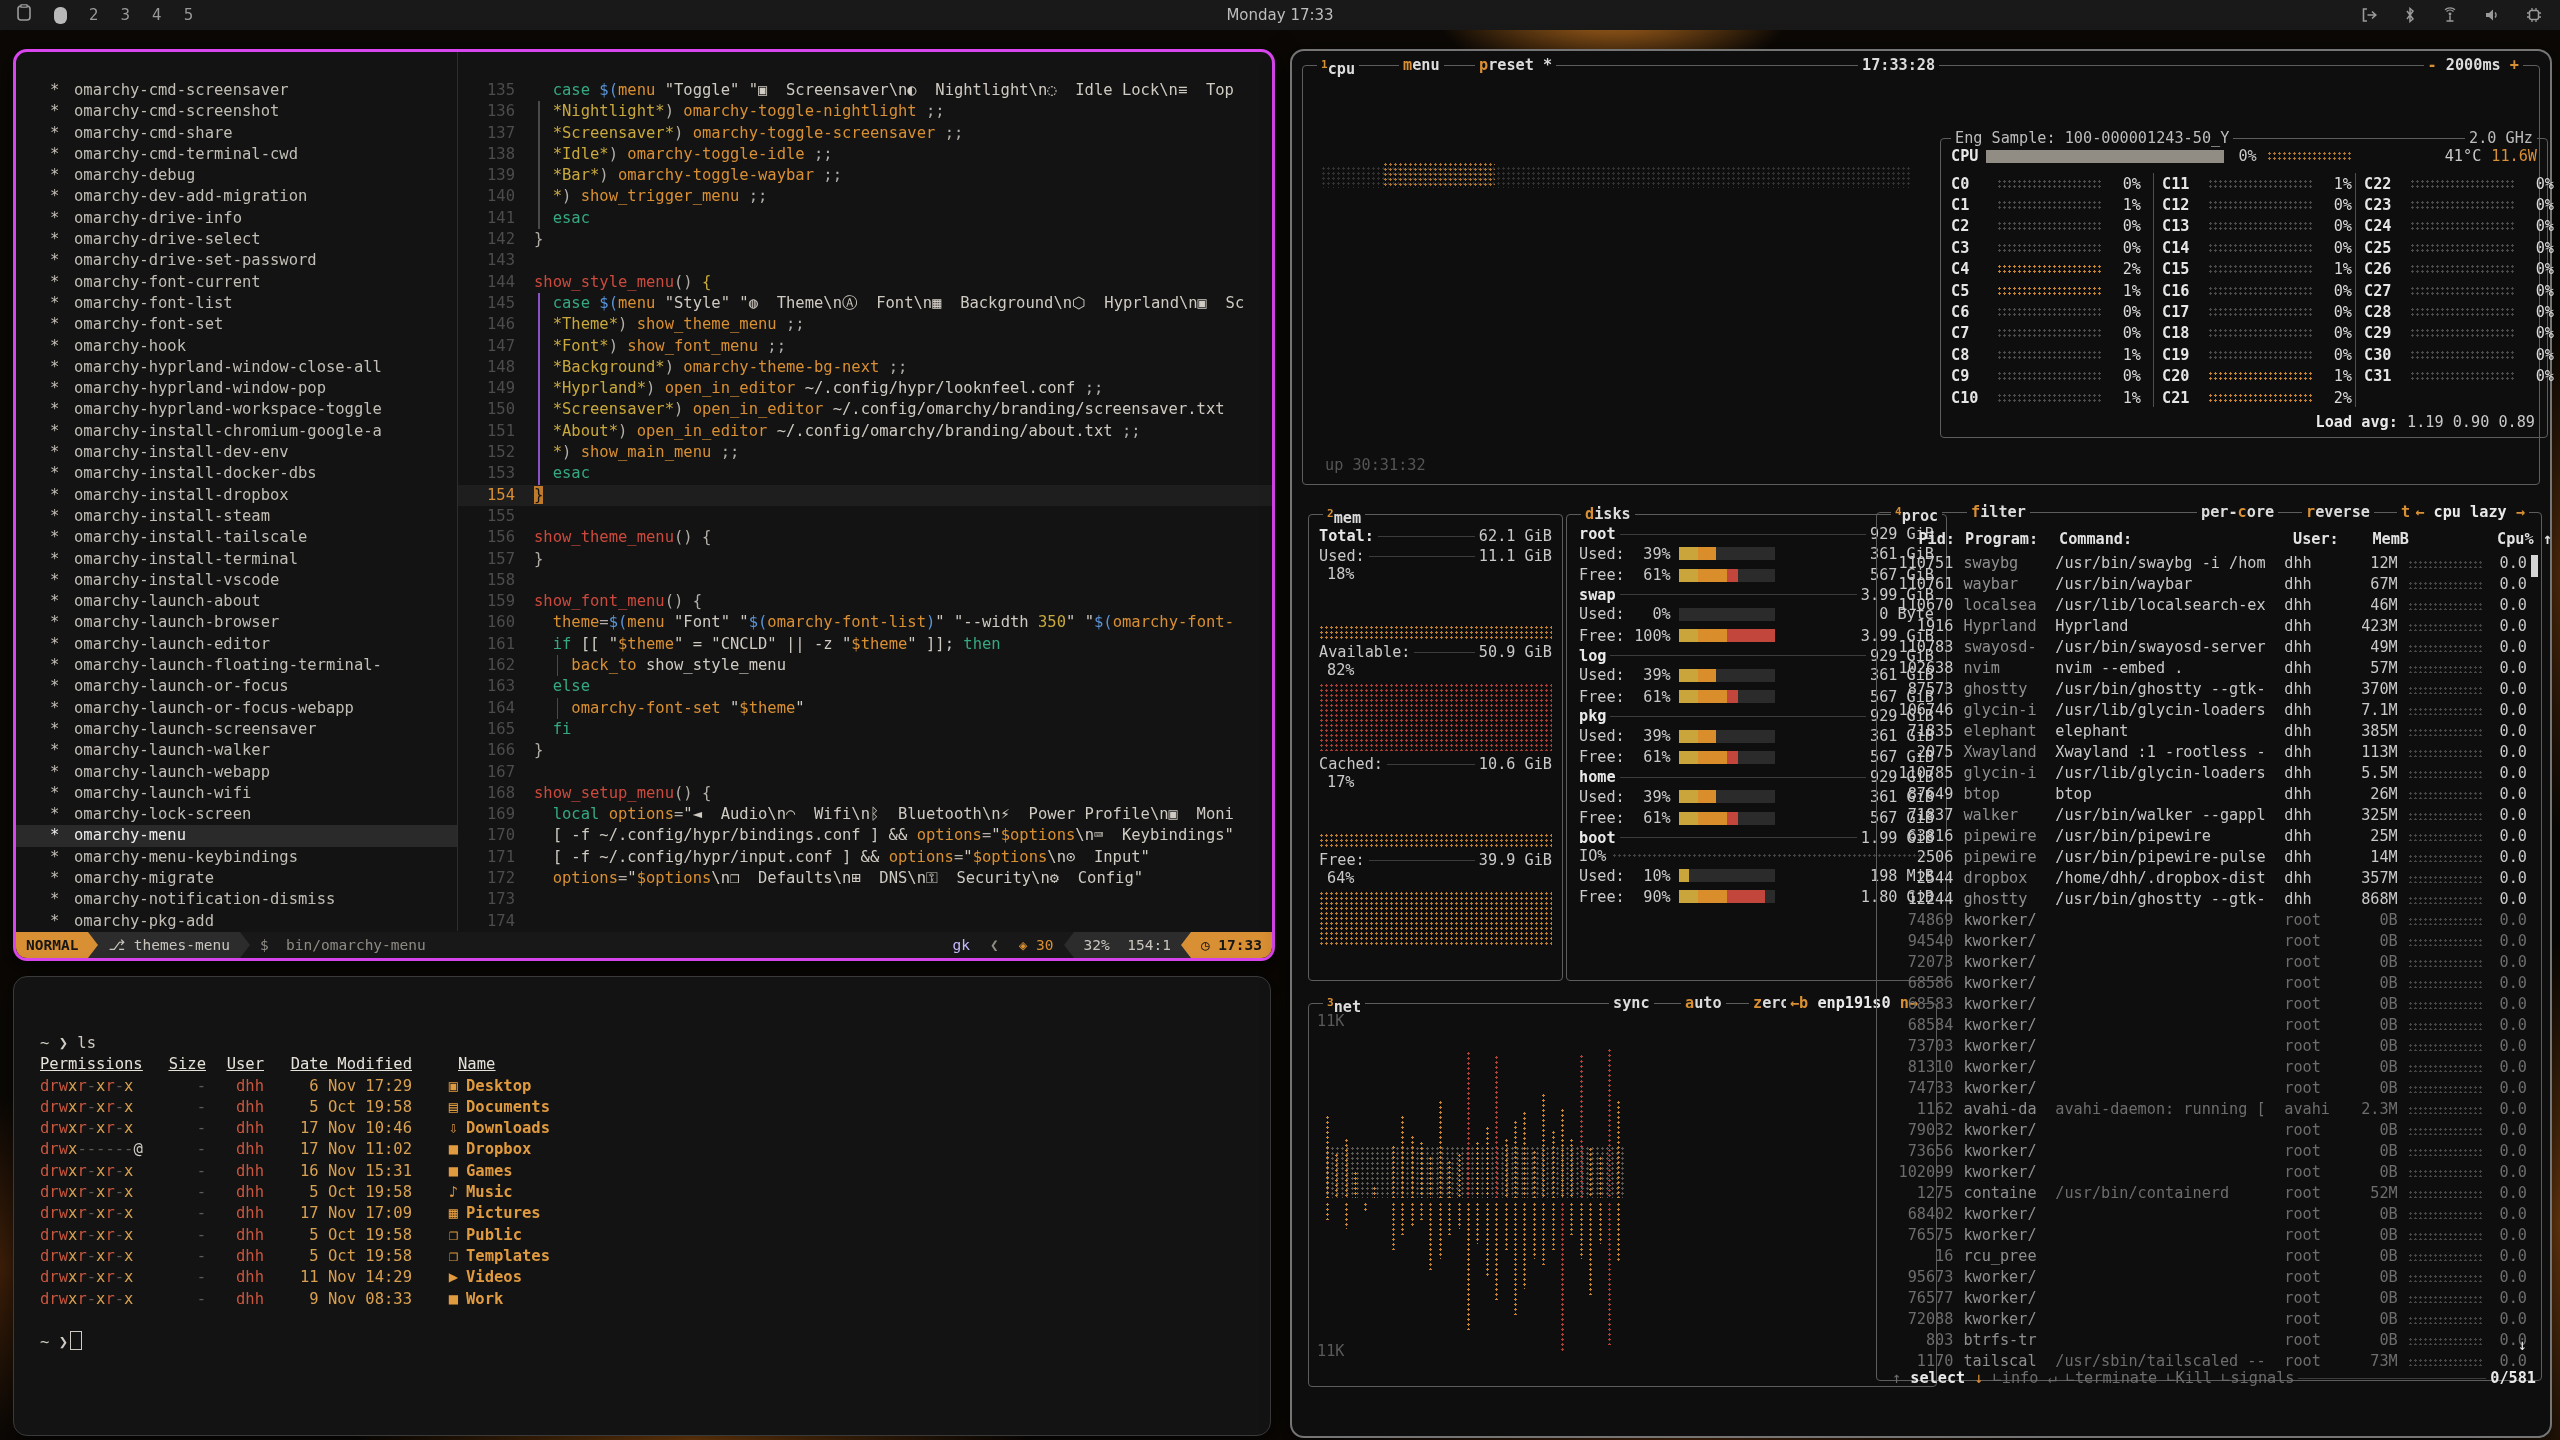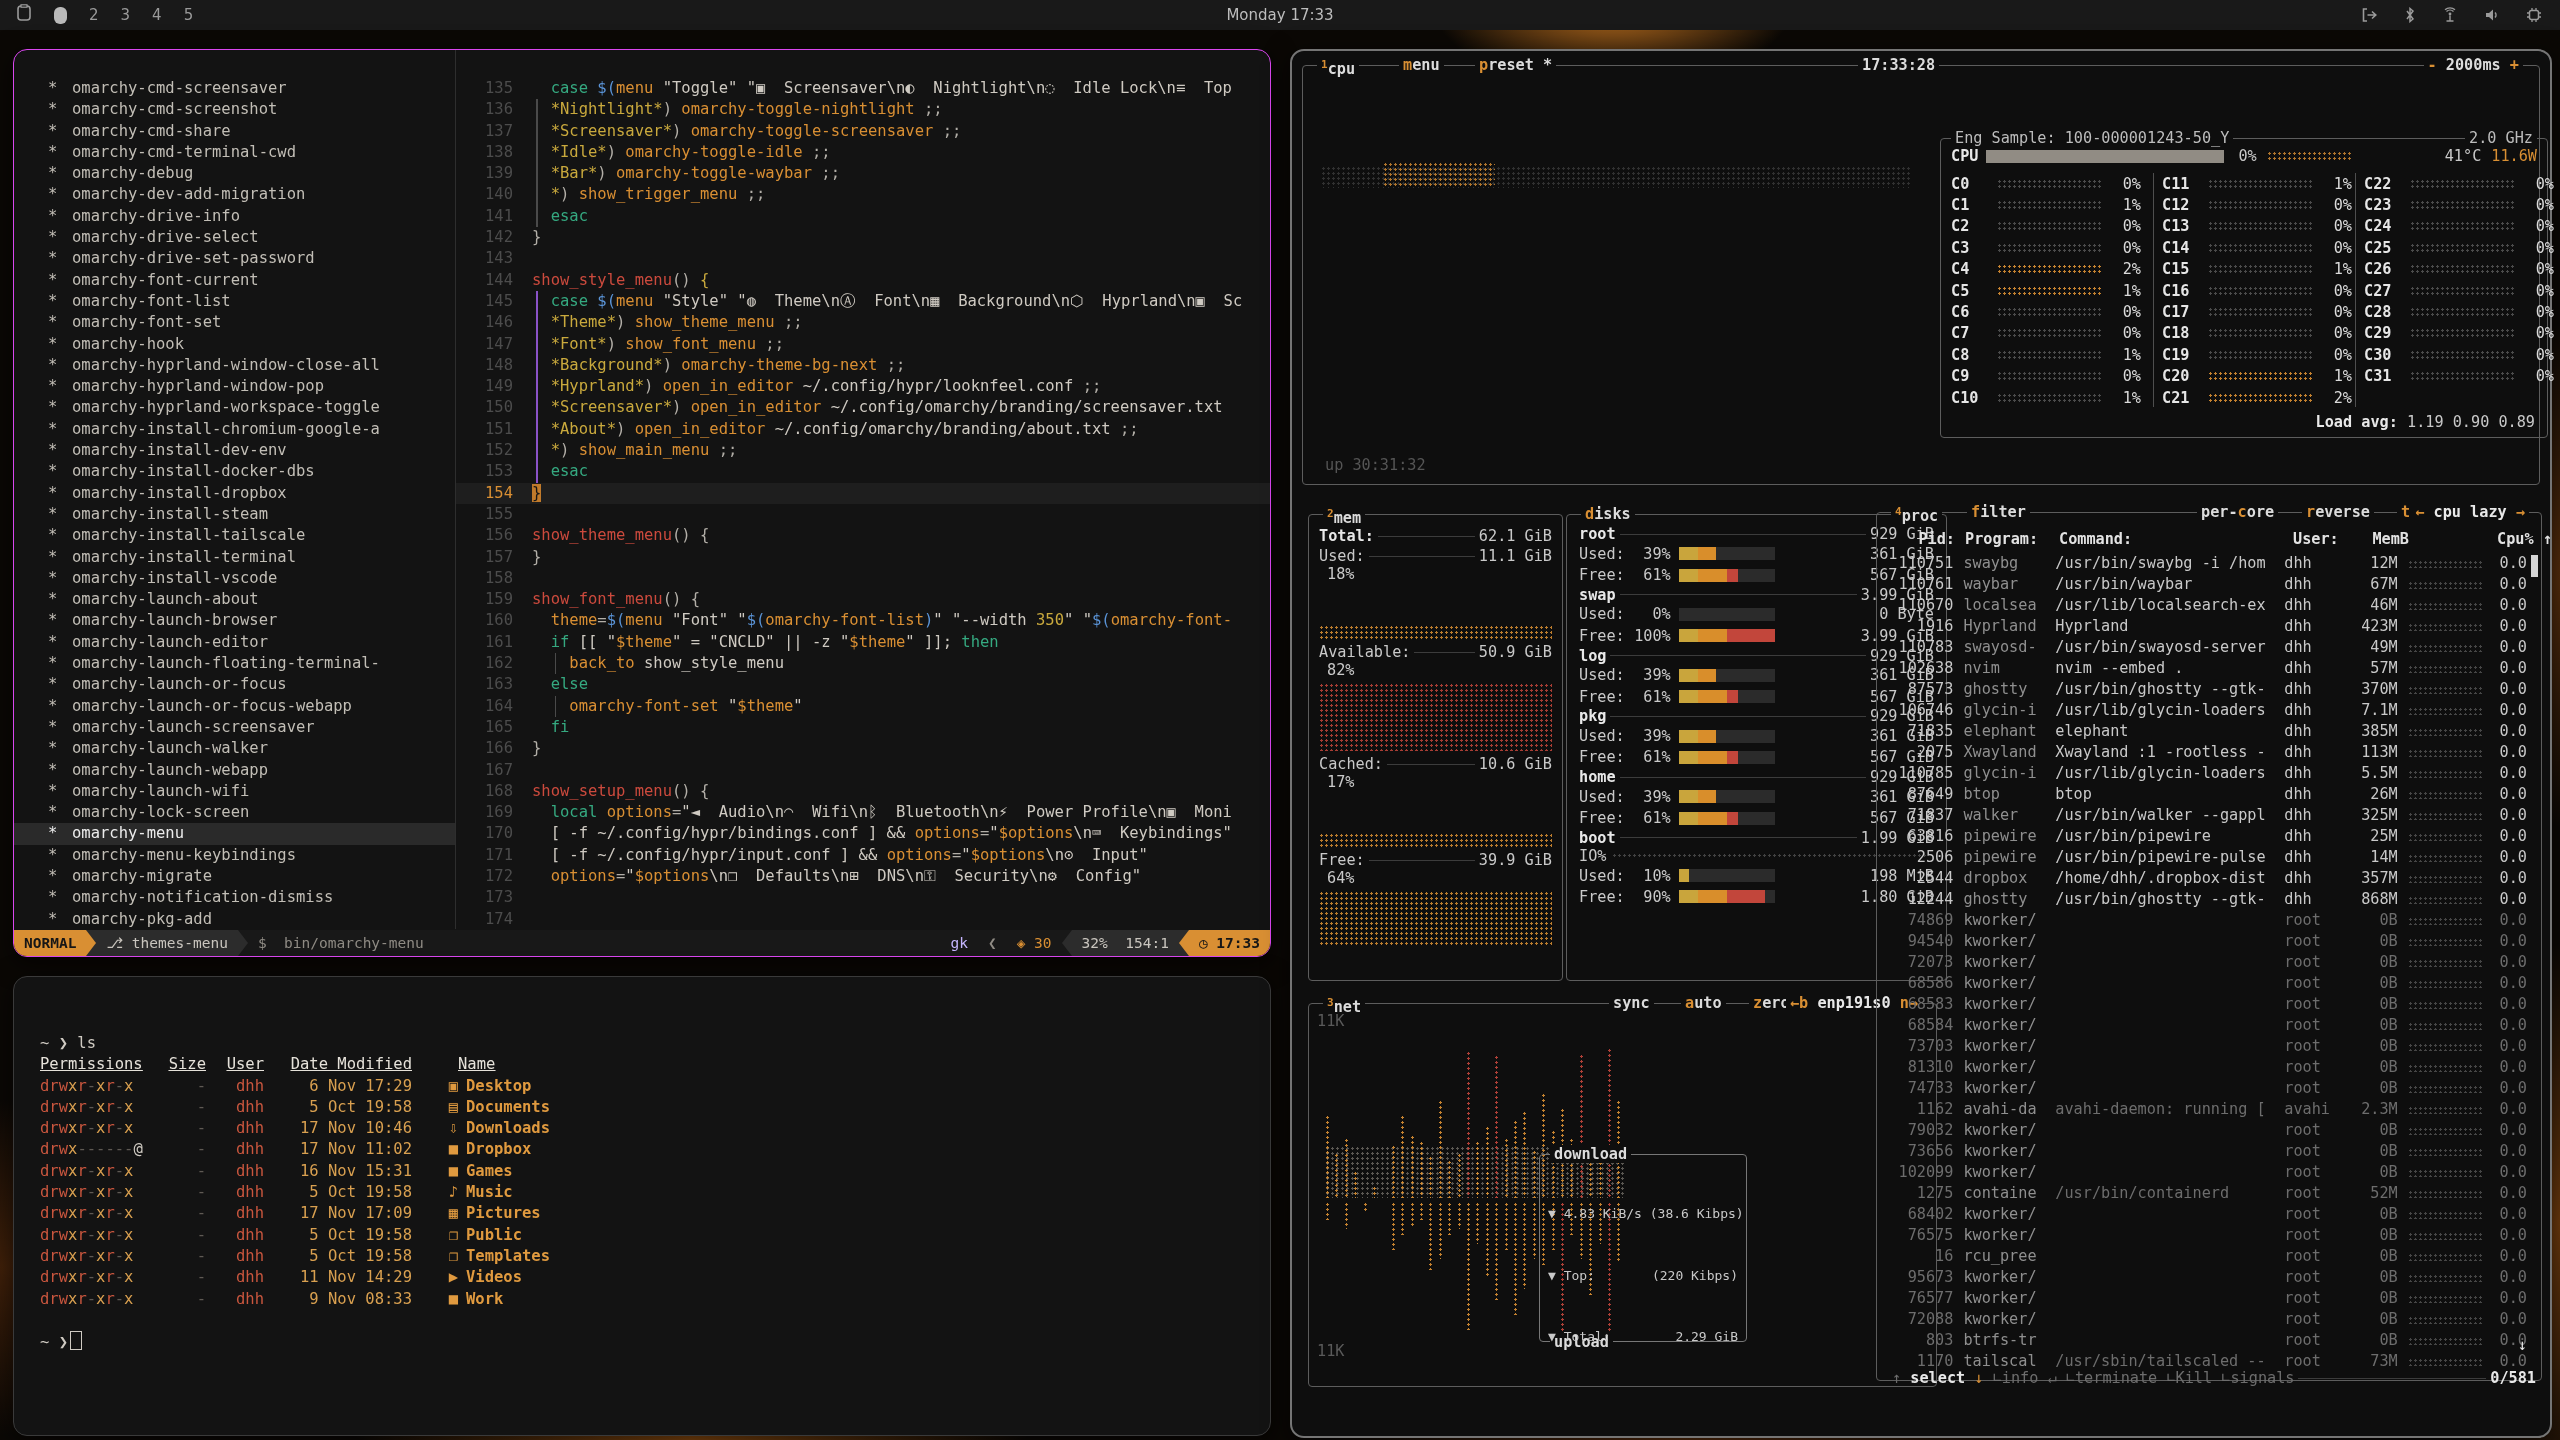--- a/index.html
+++ b/index.html
@@ -20,21 +20,21 @@
        display:flex;align-items:center;color:#9a9a9a;font-family:"DejaVu Sans",sans-serif;}
   #ws{display:flex;align-items:center;gap:22px;padding-left:16px;font-size:15px;}
   .ws-num{cursor:default;}
   .ws-active{width:13px;height:17px;background:#b9b9b9;border-radius:6px;}
   #bar-clock{position:absolute;left:0;right:0;text-align:center;color:#bdbdbd;font-size:15px;}
   #tray{margin-left:auto;display:flex;align-items:center;gap:26px;padding-right:18px;}
   #tray svg{display:block;}
   
   .win{position:absolute;background:#141414;border-radius:14px;box-shadow:0 6px 26px rgba(0,0,0,.6);}
   
-  #vim{left:13px;top:49px;width:1256px;height:906px;border:1px solid #d946ef;background:#131313;overflow:hidden;}
+  #vim{left:13px;top:49px;width:1256px;height:906px;border:3px solid #d946ef;background:#131313;overflow:hidden;}
   #file-col{position:absolute;left:0;top:28px;width:441px;}
   .frow{position:relative;height:21.3px;line-height:21.3px;font-size:15.5px;color:#c2beb6;
         padding-left:34px;white-space:pre;}
   .frow .star{display:inline-block;width:24px;}
   .frow.active{background:#2a2a2a;color:#ececec;}
   #vsep{position:absolute;left:441px;top:0;bottom:27px;width:1px;background:#2e2e2e;}
   #lnums{position:absolute;left:441px;top:28px;width:58px;text-align:right;}
   .ln{height:21.3px;line-height:21.3px;font-size:15.5px;color:#4c4c4c;}
   .ln.cur{color:#d98f33;}
   #code{position:absolute;left:518px;top:28px;right:0;}
@@ -486,33 +486,20 @@
         <div class="netbar dots" style="--dc: #d98f33; left: 216.2px; top: 174px; height: 63px; opacity: 0.9;"></div>
         <div class="netbar dots" style="--dc: #d98f33; left: 225.6px; top: 174px; height: 48px; opacity: 0.9;"></div>
         <div class="netbar dots" style="--dc: #c2463b; left: 235px; top: 174px; height: 150px; opacity: 0.9;"></div>
         <div class="netbar dots" style="--dc: #d98f33; left: 244.4px; top: 174px; height: 33px; opacity: 0.9;"></div>
         <div class="netbar dots" style="--dc: #d98f33; left: 253.8px; top: 174px; height: 57px; opacity: 0.9;"></div>
         <div class="netbar dots" style="--dc: #d98f33; left: 263.2px; top: 174px; height: 93px; opacity: 0.9;"></div>
         <div class="netbar dots" style="--dc: #d98f33; left: 272.6px; top: 174px; height: 42px; opacity: 0.9;"></div>
         <div class="netbar dots" style="--dc: #c2463b; left: 282px; top: 174px; height: 143px; opacity: 0.9;"></div>
         <div class="netbar dots" style="--dc: #d98f33; left: 291.4px; top: 174px; height: 60px; opacity: 0.9;"></div>
       </div>
-    <div class="bx" style="left:230px;top:150px;width:206px;height:186px;border-color:#777;">
-      <span class="bt" style="left:10px;font-weight:bold;">download</span>
-      <span class="bt" style="left:10px;top:auto;bottom:-10px;font-weight:bold;">upload</span>
-      <div style="position:absolute;left:8px;right:8px;top:8px;font-size:13px;line-height:20.5px;white-space:pre;">
-        <div>▼ 4.83 KiB/s (38.6 Kibps)</div>
-        <div style="display:flex;justify-content:space-between;"><span>▼ Top:</span><span>(220 Kibps)</span></div>
-        <div style="display:flex;justify-content:space-between;"><span>▼ Total:</span><span>2.29 GiB</span></div>
-        <div>&nbsp;</div>
-        
-        
-        
-      </div>
-    </div>
   </div>
 
   <div class="bx" id="procbox" style="left:584px;top:461px;width:664px;height:867px;">
     <span class="bt" style="left:14px;"><span class="sup">4</span><span>proc</span></span>
     <span class="bt" style="left:90px;"><span class="hot">f</span>ilter</span>
     <span class="bt" style="left:320px;">per-<span class="hot">c</span>ore</span>
     <span class="bt" style="left:425px;"><span class="hot">r</span>everse</span>
     <span class="bt" style="left:520px;"><span class="hot">t</span>ree</span>
     <span class="bt" style="right:12px;"><span class="hot">←</span> <span class="wbold">cpu lazy</span> <span class="hot">→</span></span>
     <div class="prow" style="position:absolute;left:6px;top:16px;color:#e3e3e3;font-weight:bold;">

